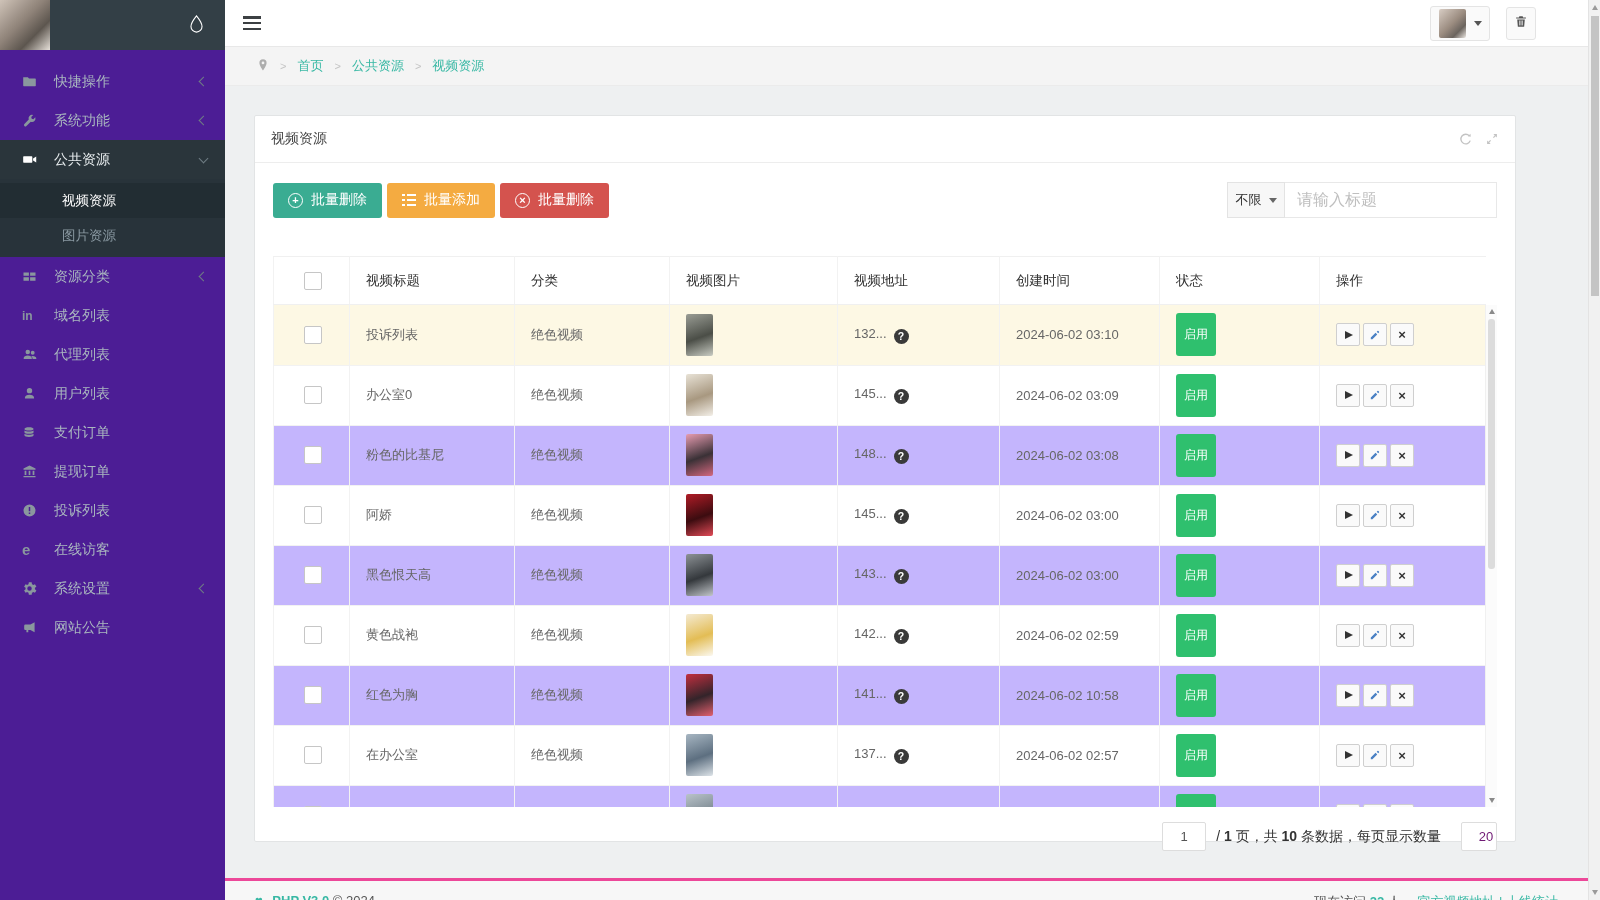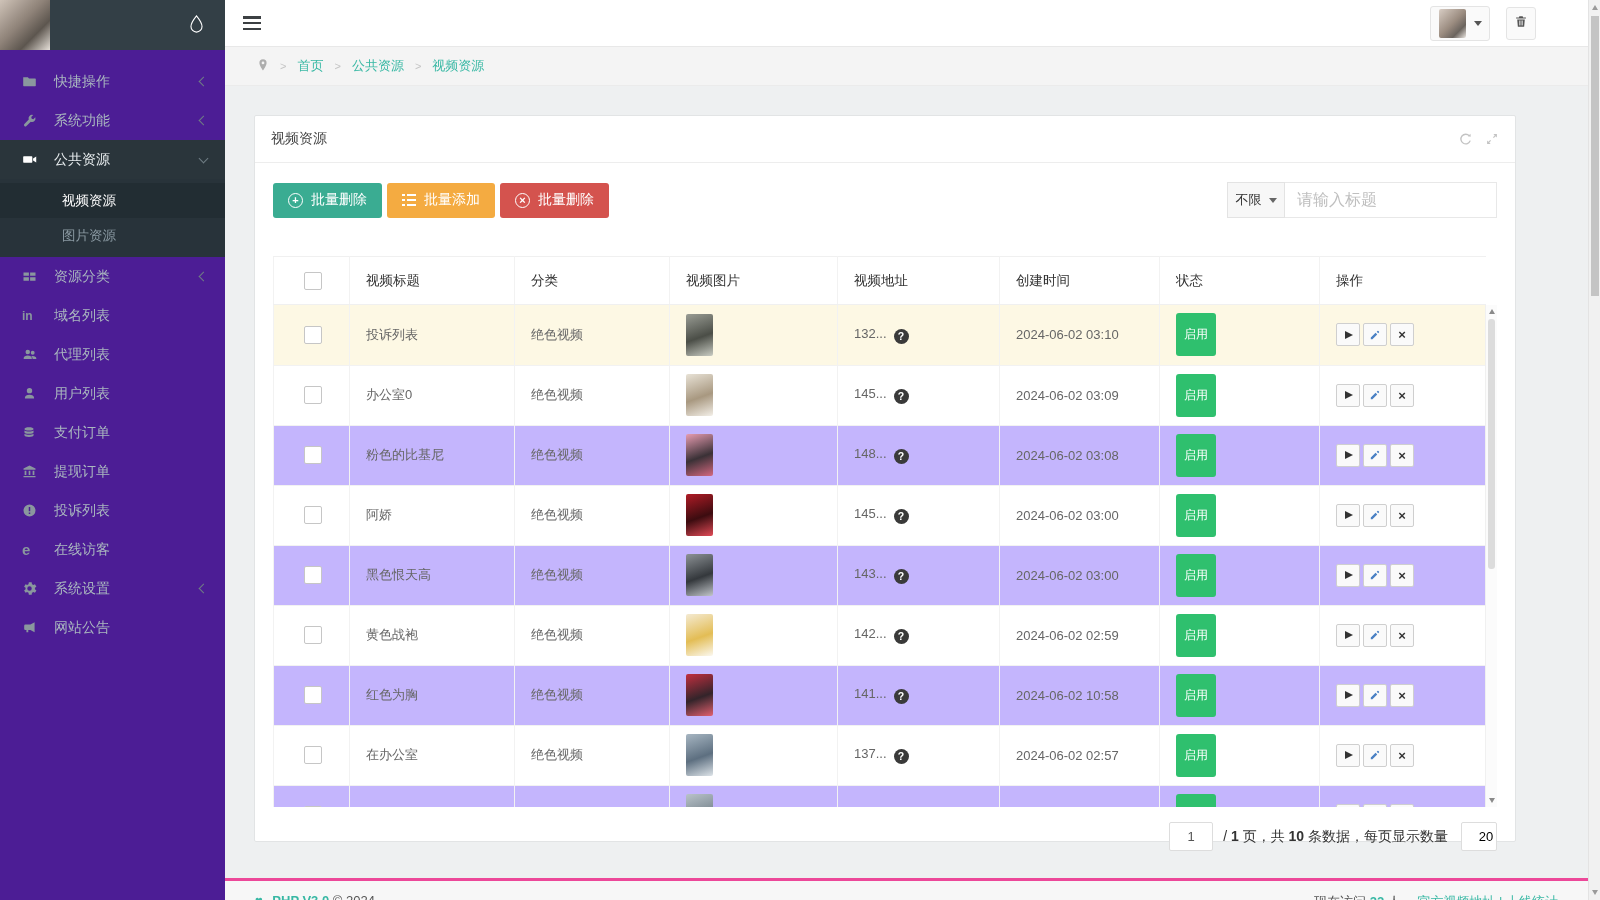--- a/index.html
+++ b/index.html
@@ -104,21 +104,21 @@
   .mini-scroll .down { position:absolute; bottom:4px; left:2.5px; width:0; height:0;
     border-left:3.5px solid transparent; border-right:3.5px solid transparent; border-top:5px solid #8a8a8a; }
   .mini-thumb { position:absolute; top:14px; left:2px; width:7px; height:250px; background:#dcdcdc; border-radius:3px; cursor:pointer; }
   
   .pager { display:flex; justify-content:flex-end; align-items:center; margin-top:15px; font-size:14px; color:#333; }
   .pg-input { width:44px; height:29px; border:1px solid #ddd; border-radius:2px; text-align:center;
     font-size:13px; color:#555; outline:none; font-family:inherit; }
   .pg-text { margin:0 4px 0 10px; }
   .pg-text b { font-weight:700; }
   .pp-input { width:36px; height:29px; border:1px solid #ddd; border-radius:2px; text-align:center;
-    font-size:13px; color:#000000; outline:none; margin-left:9px; font-family:inherit;padding-left:16px; }
+    font-size:13px; color:#701a75; outline:none; margin-left:16px; font-family:inherit;padding-left:16px; }
   
   .footer { position:absolute; left:225px; top:878px; width:1363px; height:22px; background:#f7f7f7;
     border-top:3px solid #ec4899; overflow:hidden; z-index:3; }
   .footer-row { display:flex; justify-content:space-between; padding:12px 30px 0 30px; font-size:13px; color:#555; }
   .f-teal { color:#38b8a4; font-weight:700; }
   .f-link { color:#38b8a4; cursor:pointer; }
   .heart { color:#38b8a4; margin-right:6px; }
   
   .pagebar { position:absolute; right:0; top:0; width:12px; height:900px; background:#f1f1f1; border-left:1px solid #e3e3e3; z-index:10; }
   .pagebar .up { position:absolute; top:5px; left:2.5px; width:0; height:0;

